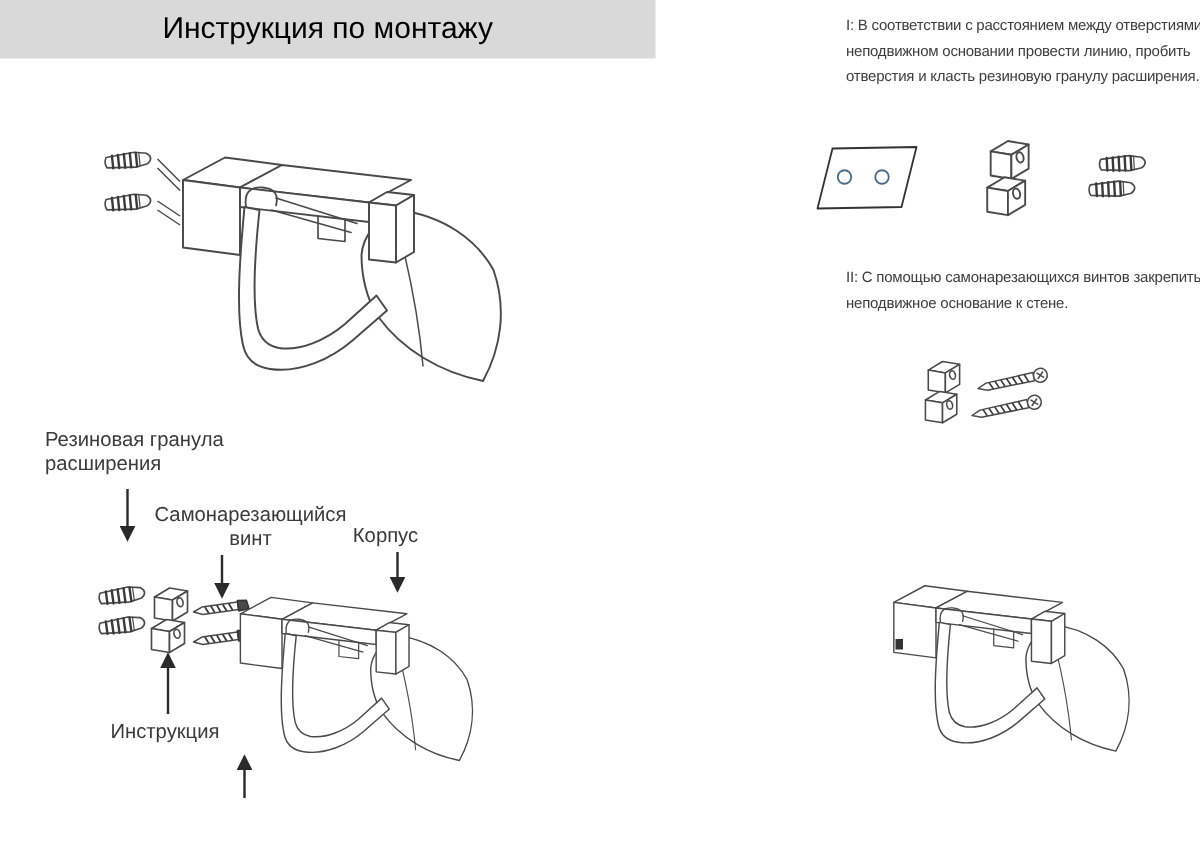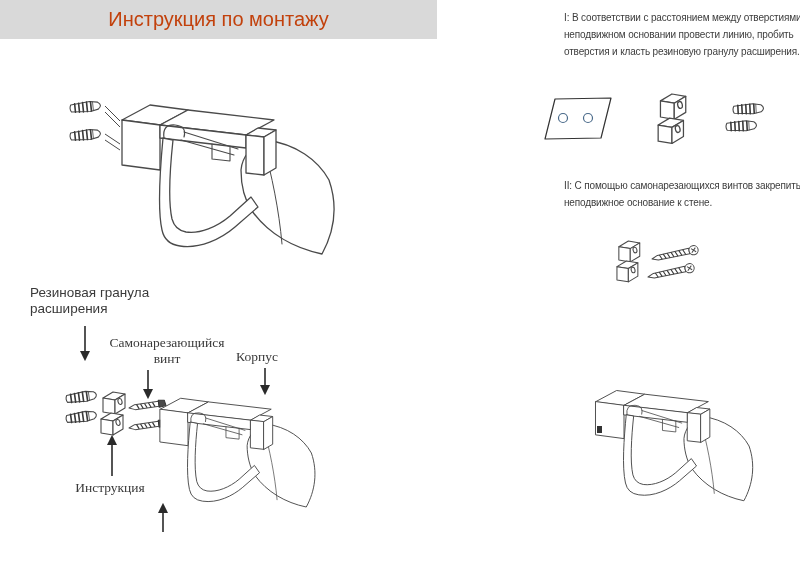--- a/index.html
+++ b/index.html
@@ -1,23 +1,23 @@
 <!DOCTYPE html>
 <html><head>
 <meta charset="utf-8">
 <style>
   html,body{margin:0;padding:0;background:#fff;}
   .page{position:relative;width:800px;height:572px;background:#ffffff;overflow:hidden;
         font-family:"Liberation Sans",sans-serif;color:#3d3d3d;}
   .abs{position:absolute;}
   .title-band{position:absolute;left:0;top:0;width:437px;height:39px;background:#d9d9d9;}
-  .title{width:100%;line-height:39px;text-align:center;font-size:20px;color:#c2410c;}
+  .title{width:100%;line-height:39px;text-align:center;font-size:20px;color:#000000;}
   .subtitle{position:absolute;left:0;top:48px;width:437px;text-align:center;font-size:17px;color:#303030;}
   .part-label{position:absolute;font-size:13.5px;line-height:1.22;color:#3a3a3a;}
-  .center{text-align:center;font-family:Liberation Serif, serif;}
+  .center{text-align:center;}
   .step-text{position:absolute;width:276px;font-size:10px;line-height:17px;letter-spacing:-0.15px;color:#3d3d3d;margin-left:46px;}
   svg{display:block;}
 </style>
 </head>
 <body>
 
 <div class="page">
 
   <svg width="0" height="0" style="position:absolute" aria-hidden="true">
     <defs>

